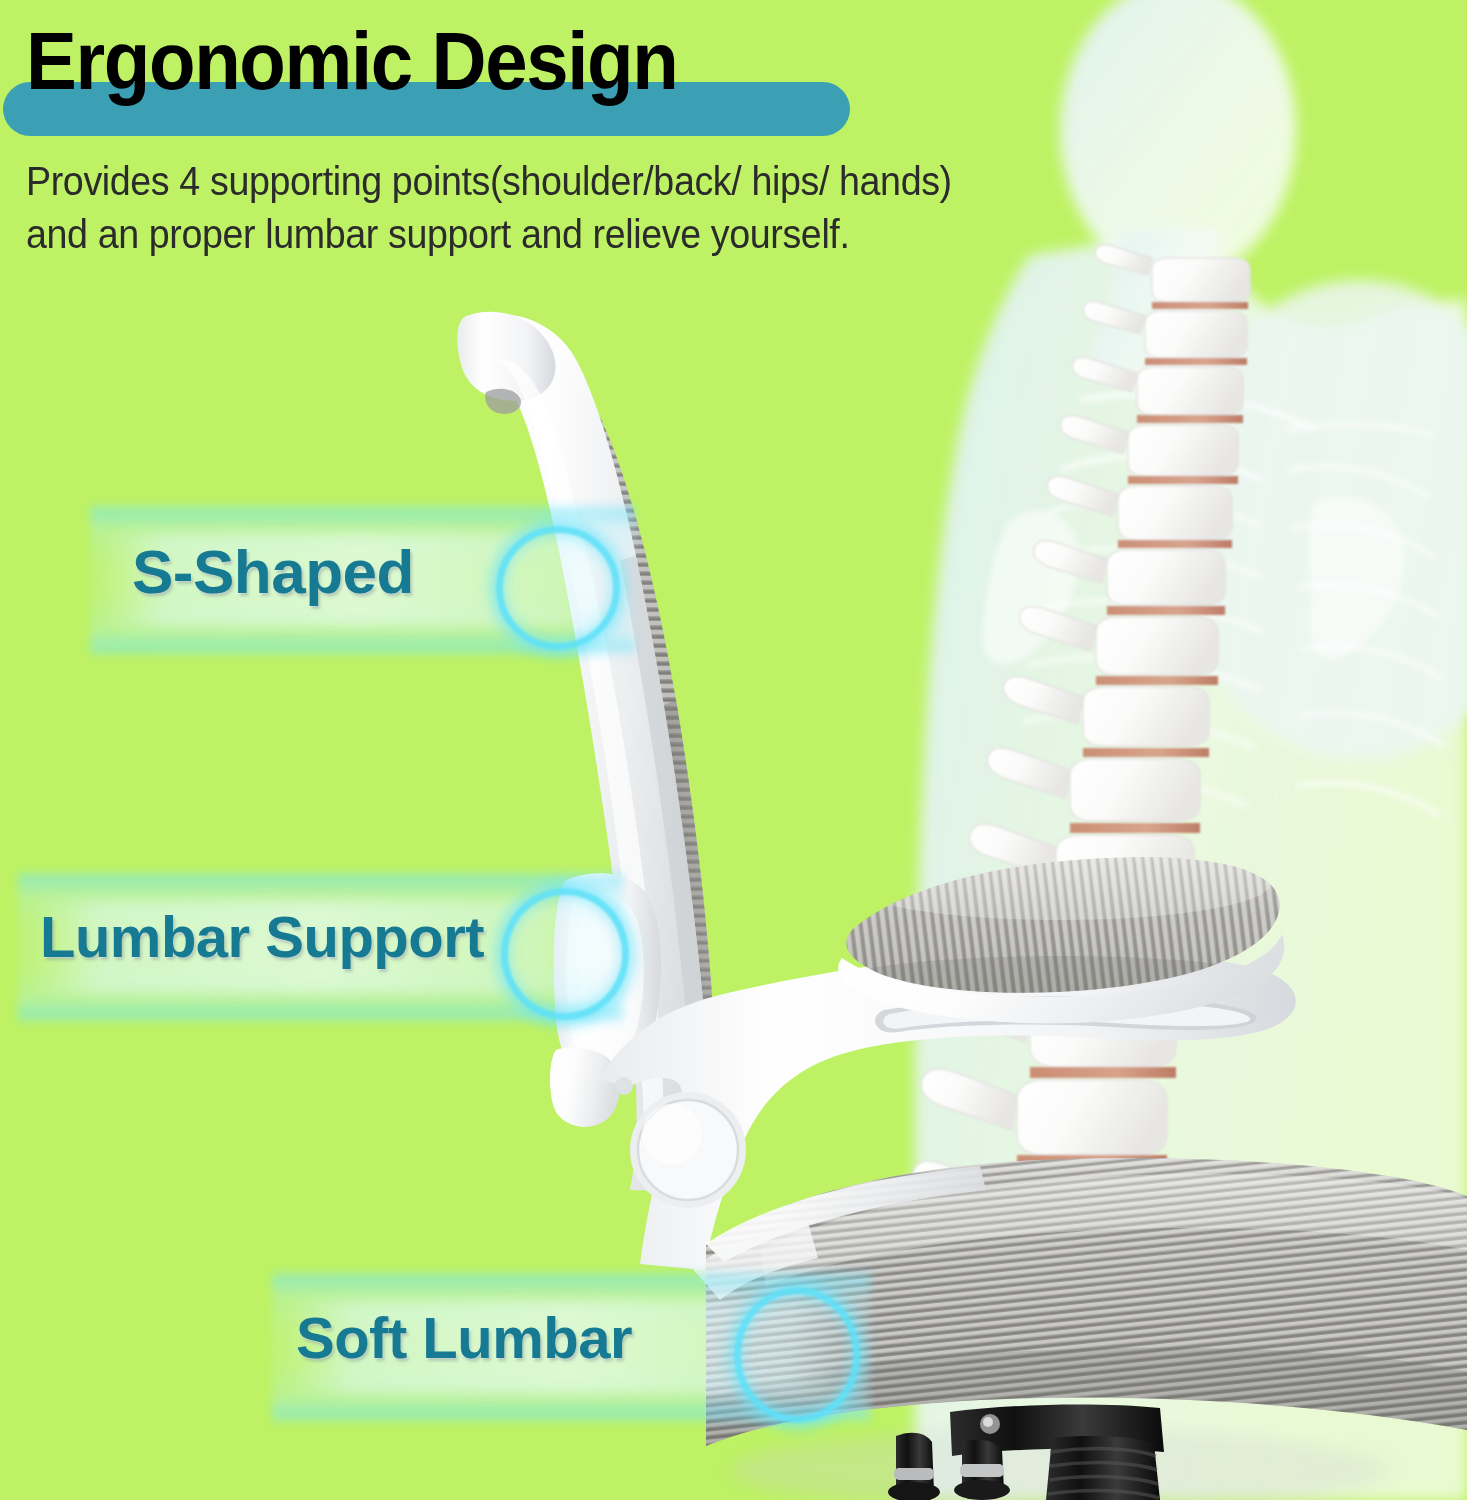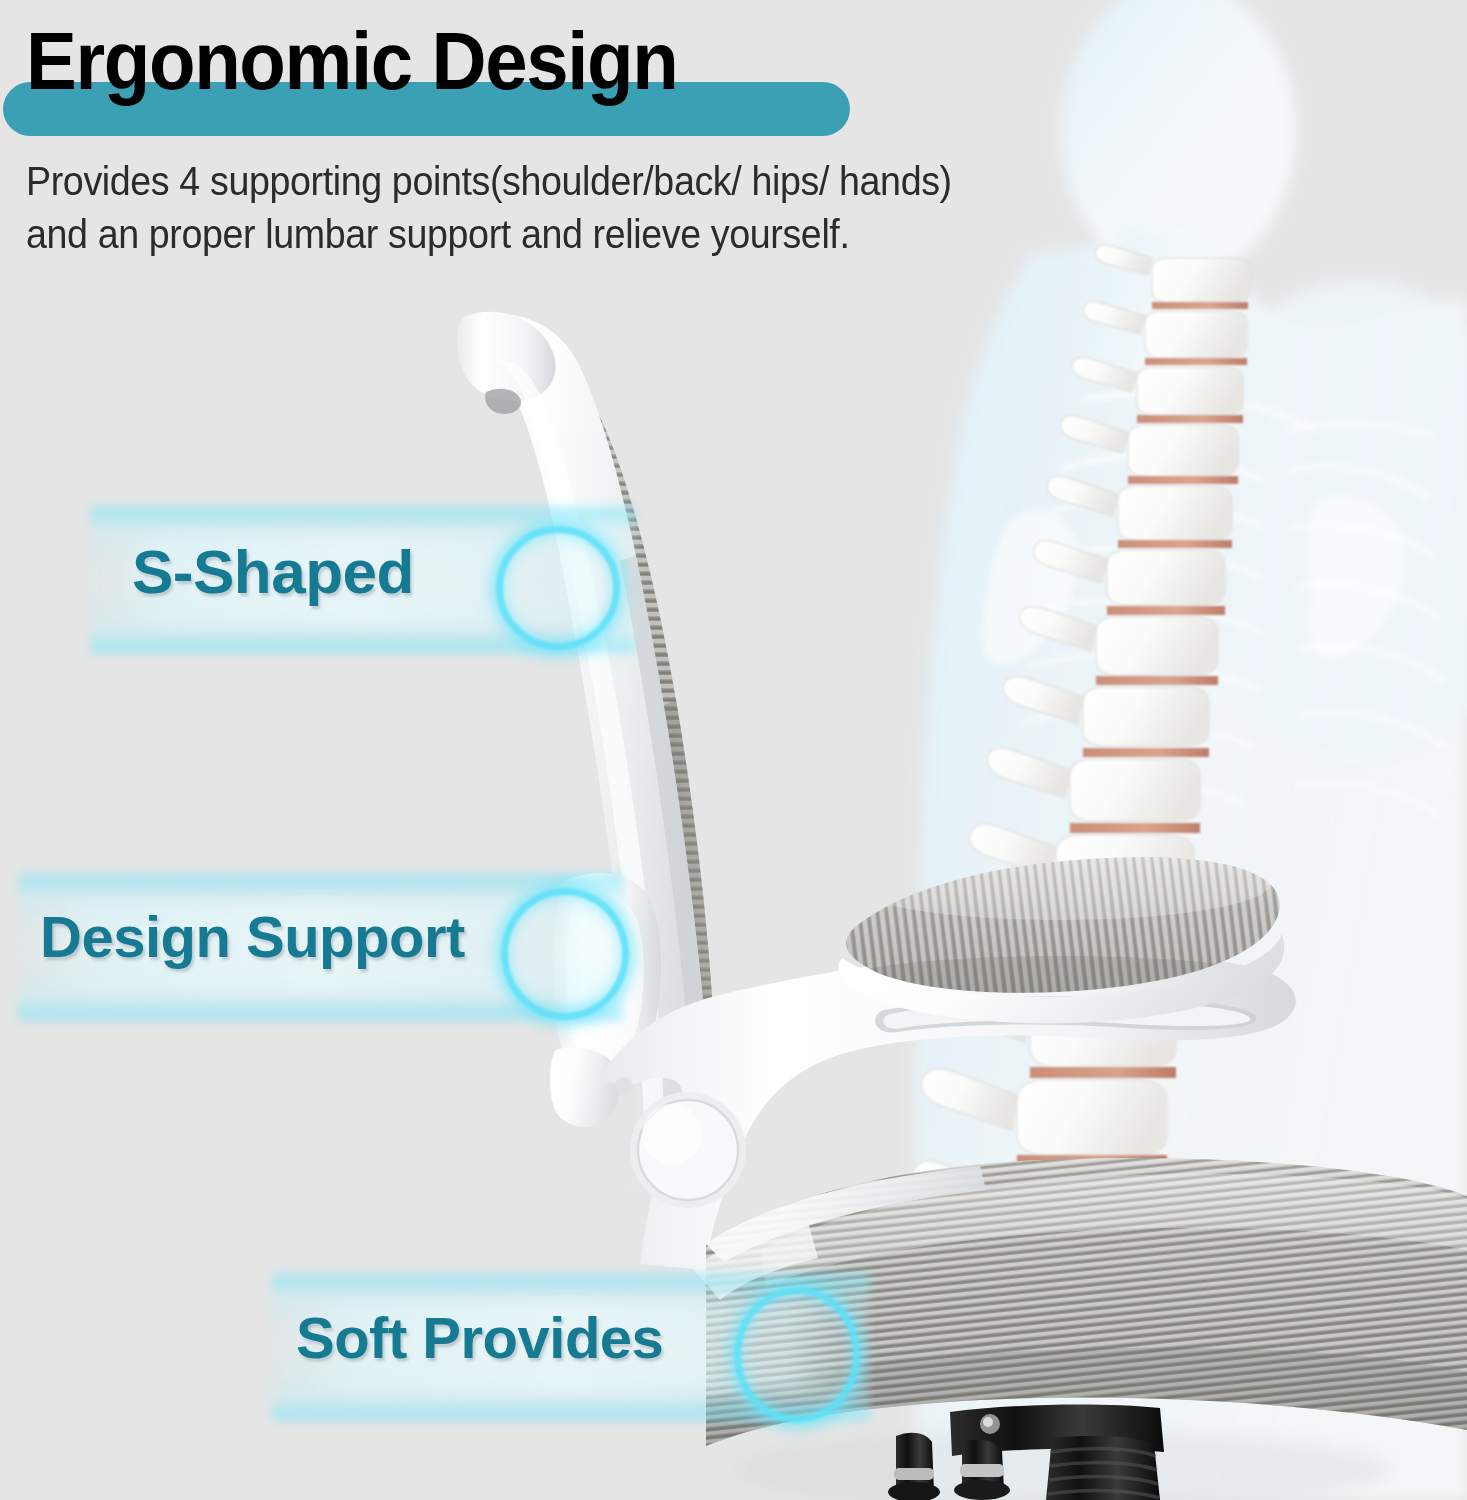--- a/index.html
+++ b/index.html
@@ -6,21 +6,21 @@
   html,body{margin:0;padding:0;background:#fff;}
   body{
     font-family:"Liberation Sans", sans-serif;
     -webkit-font-smoothing:antialiased;
   }
   #stage{
     position:relative;
     width:1467px;
     height:1500px;
     overflow:hidden;
-    background:#e5e5e5;
+    background:#bef264;
   }
 
   
   .bg-layer{position:absolute;inset:0;overflow:hidden;pointer-events:none;}
 
   
   .header{position:absolute;left:0;top:0;width:1300px;z-index:40;}
 
   .title-wrap{position:relative;height:150px;}
   .title-pill{
@@ -560,22 +560,22 @@
 
   <div class="callout" style="left:90px; top:495px; width:560px; height:170px;">
     <div class="glow-bar" style="width:545px;"></div>
     <div class="ring" style="left:406px; top:31px; width:110px; height:110px;"></div>
     <p class="label" style="left:42px; top:41px; font-size:62px;">S-Shaped</p>
   </div>
 
   <div class="callout" style="left:18px; top:862px; width:620px; height:170px;">
     <div class="glow-bar" style="width:605px;"></div>
     <div class="ring" style="left:483px; top:26px; width:114px; height:118px;"></div>
-    <p class="label" style="left:22px; top:41px; font-size:58px;">Design Support</p>
+    <p class="label" style="left:22px; top:41px; font-size:58px;">Lumbar Support</p>
   </div>
 
   <div class="callout" style="left:272px; top:1262px; width:610px; height:170px;">
     <div class="glow-bar" style="width:598px;"></div>
     <div class="ring" style="left:462px; top:25px; width:112px; height:122px;"></div>
-    <p class="label" style="left:24px; top:42px; font-size:58px;">Soft Provides</p>
+    <p class="label" style="left:24px; top:42px; font-size:58px;">Soft Lumbar</p>
   </div>
 
 </div>
 
 </body></html>

